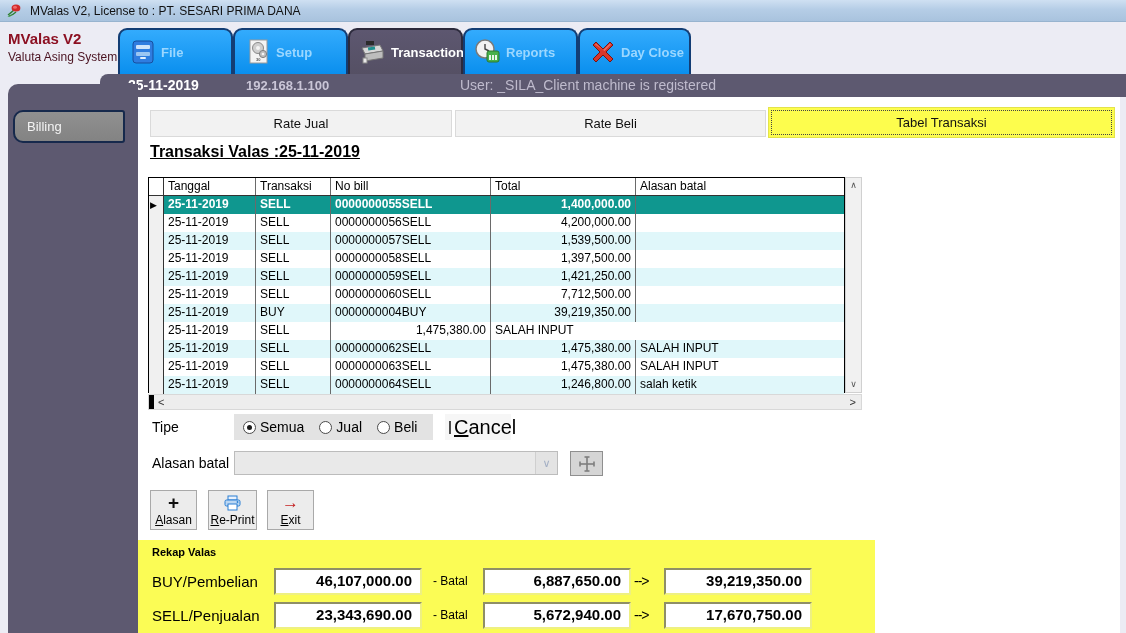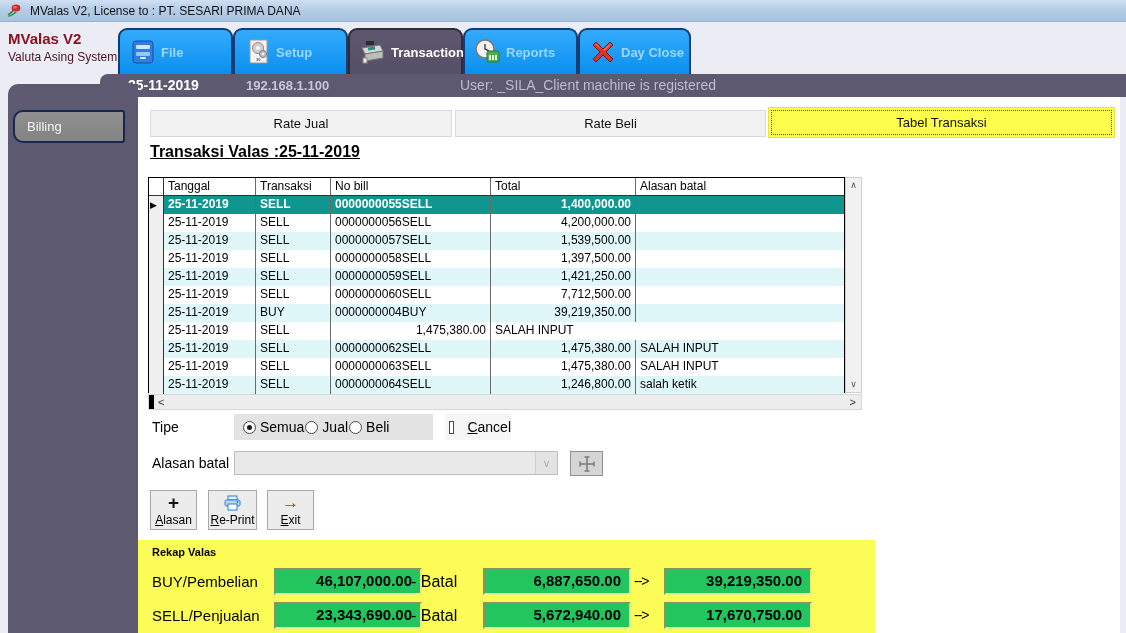--- a/index.html
+++ b/index.html
@@ -77,27 +77,27 @@
   .hscroll { position:absolute; left:10px; top:297px; width:714px; height:16px;
     background:#ededed; border:1px solid #d8d8d8; }
   .hscroll .thumb { position:absolute; left:0; top:0; width:5px; height:14px; background:#000; }
   .hscroll .arr { position:absolute; top:0; font-size:11px; line-height:14px; color:#333; cursor:pointer; }
   .hscroll .arr.left { left:9px; }
   .hscroll .arr.right { right:5px; }
 
   
   .tipe-label { position:absolute; left:14px; top:322px; font-size:14px; color:#000; }
   .radio-panel { position:absolute; left:96px; top:317px; width:199px; height:26px; background:#e3e3e3;
-    display:flex; align-items:center; gap:1px; padding-left:9px; font-size:14px; color:#000; }
+    display:flex; align-items:center; gap:15px; padding-left:9px; font-size:14px; color:#000; }
   .radio-opt { display:flex; align-items:center; gap:4px; cursor:pointer; }
   .radio-circle { width:13px; height:13px; border-radius:50%; border:1px solid #4a4a4a; background:#fff;
     display:inline-flex; align-items:center; justify-content:center; }
   .radio-circle.on::after { content:""; width:5px; height:5px; border-radius:50%; background:#1a1a1a; }
   .cancel-panel { position:absolute; left:307px; top:317px; width:66px; height:26px; background:#f6f6f6;
-    display:flex; align-items:center; gap:13px; padding-left:4px; font-size:14px; color:#000; cursor:pointer; }
+    display:flex; align-items:center; gap:3px; padding-left:4px; font-size:20px; color:#000; cursor:pointer; }
   .checkbox { width:13px; height:13px; border:1px solid #4a4a4a; background:#fff; }
 
   .alasan-label { position:absolute; left:14px; top:358px; font-size:14px; color:#000; }
   .dropdown { position:absolute; left:96px; top:354px; width:324px; height:24px;
     background:#e9e9e9; border:1px solid #bcbcbc; cursor:default; }
   .dropdown .dd-btn { position:absolute; right:0; top:0; width:22px; height:22px; background:#e3e3e3;
     border-left:1px solid #cfcfcf; text-align:center; font-size:11px; line-height:22px; color:#a3afc4; }
   .plus-btn { position:absolute; left:432px; top:354px; width:33px; height:25px;
     background:#d5d5d5; border:1px solid #8f8f8f; display:flex; align-items:center; justify-content:center; cursor:pointer; }
 
@@ -110,26 +110,26 @@
   .btn-reprint { left:70px; width:49px; }
   .btn-exit { left:129px; }
   .plus-glyph { font-size:19px; font-weight:bold; line-height:16px; color:#111; }
   .arrow-glyph { font-size:17px; font-weight:bold; line-height:16px; color:#c42020; }
 
   
   .rekap { position:absolute; left:0; top:443px; width:737px; height:93px; background:#fbfc55; }
   .rekap-title { position:absolute; left:14px; top:6px; font-size:11px; font-weight:bold; color:#000; }
   .rk-row1 { top:28px; } .rk-row2 { top:62px; }
   .rk-label { position:absolute; left:14px; font-size:15px; line-height:27px; color:#000; }
-  .rk-box { position:absolute; width:148px; height:27px; background:#22c55e;
+  .rk-box { position:absolute; width:148px; height:27px; background:#ffffff;
     border-top:2px solid #8f8f66; border-left:2px solid #8f8f66;
     border-bottom:2px solid #eef082; border-right:2px solid #eef082;
     font-size:15px; font-weight:bold; text-align:right; padding-right:8px; line-height:22px; color:#000; }
   .rk-b1 { left:136px; } .rk-b2 { left:345px; } .rk-b3 { left:526px; }
-  .rk-batal { position:absolute; left:273px; font-size:16px; line-height:27px; color:#000; }
+  .rk-batal { position:absolute; left:295px; font-size:12px; line-height:27px; color:#000; }
   .rk-arrow { position:absolute; left:496px; font-size:14px; line-height:27px; color:#000; letter-spacing:-1px; }
 
   u { text-decoration:underline; }
 </style>
 </head>
 <body>
 
 <div class="screen">
 
   <div class="titlebar">

